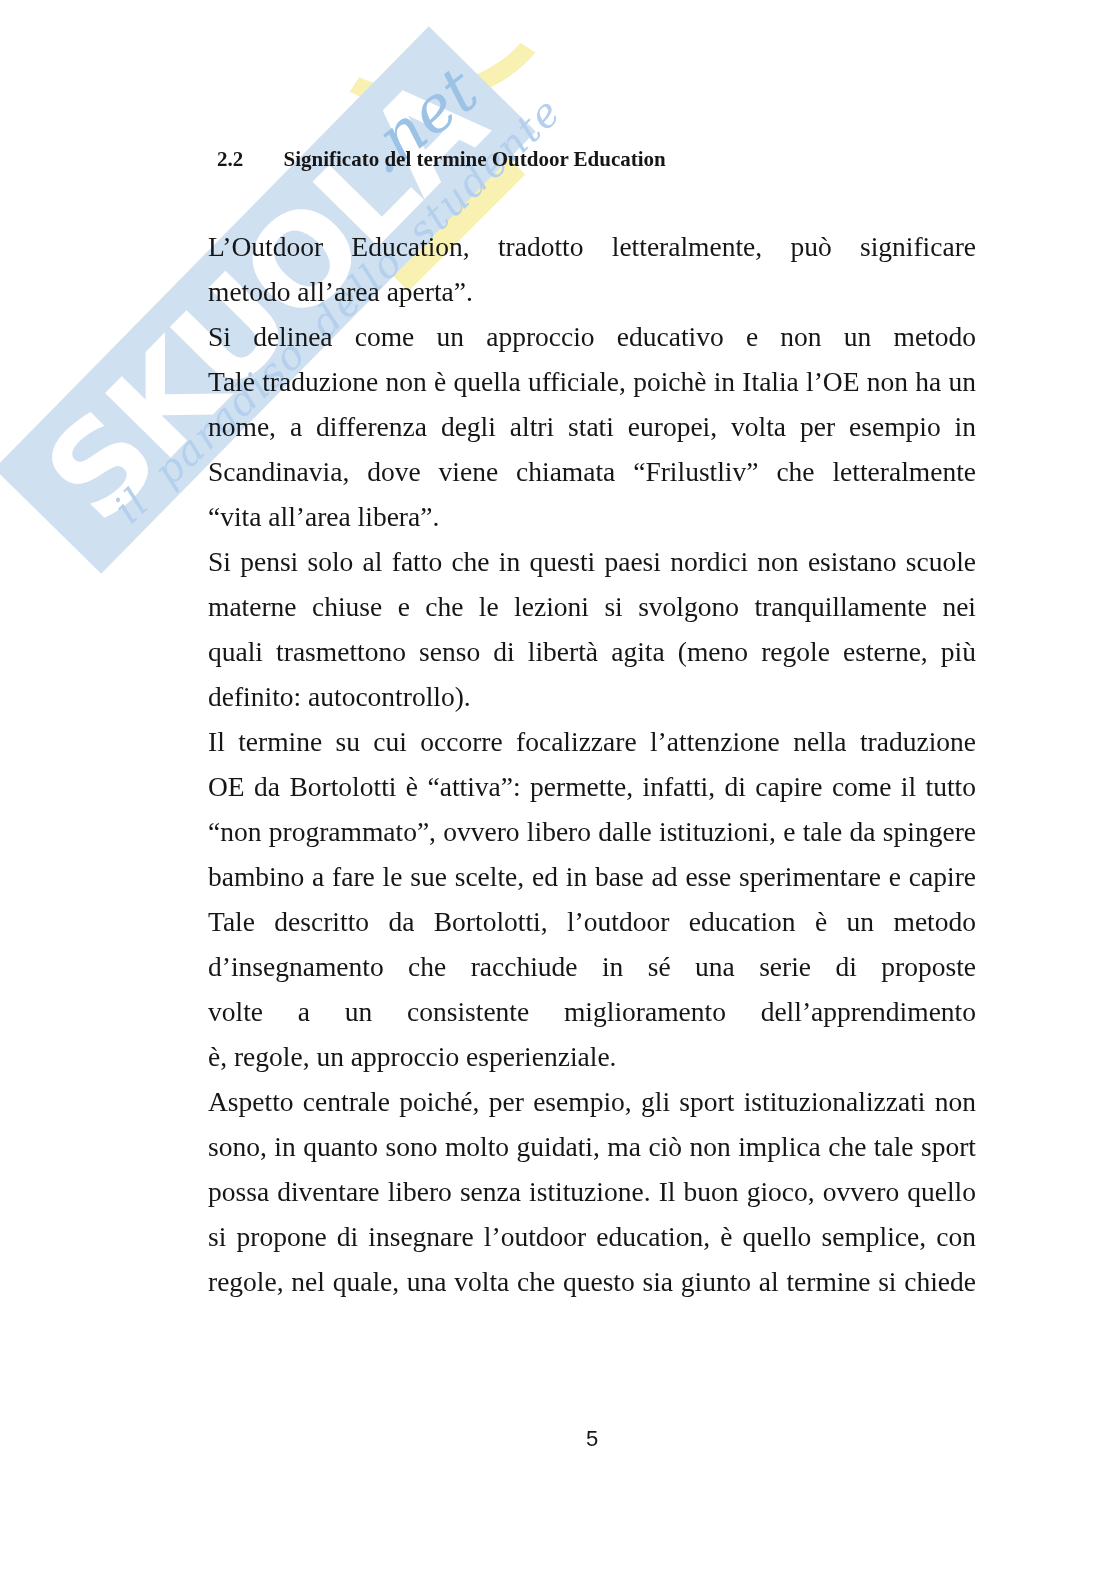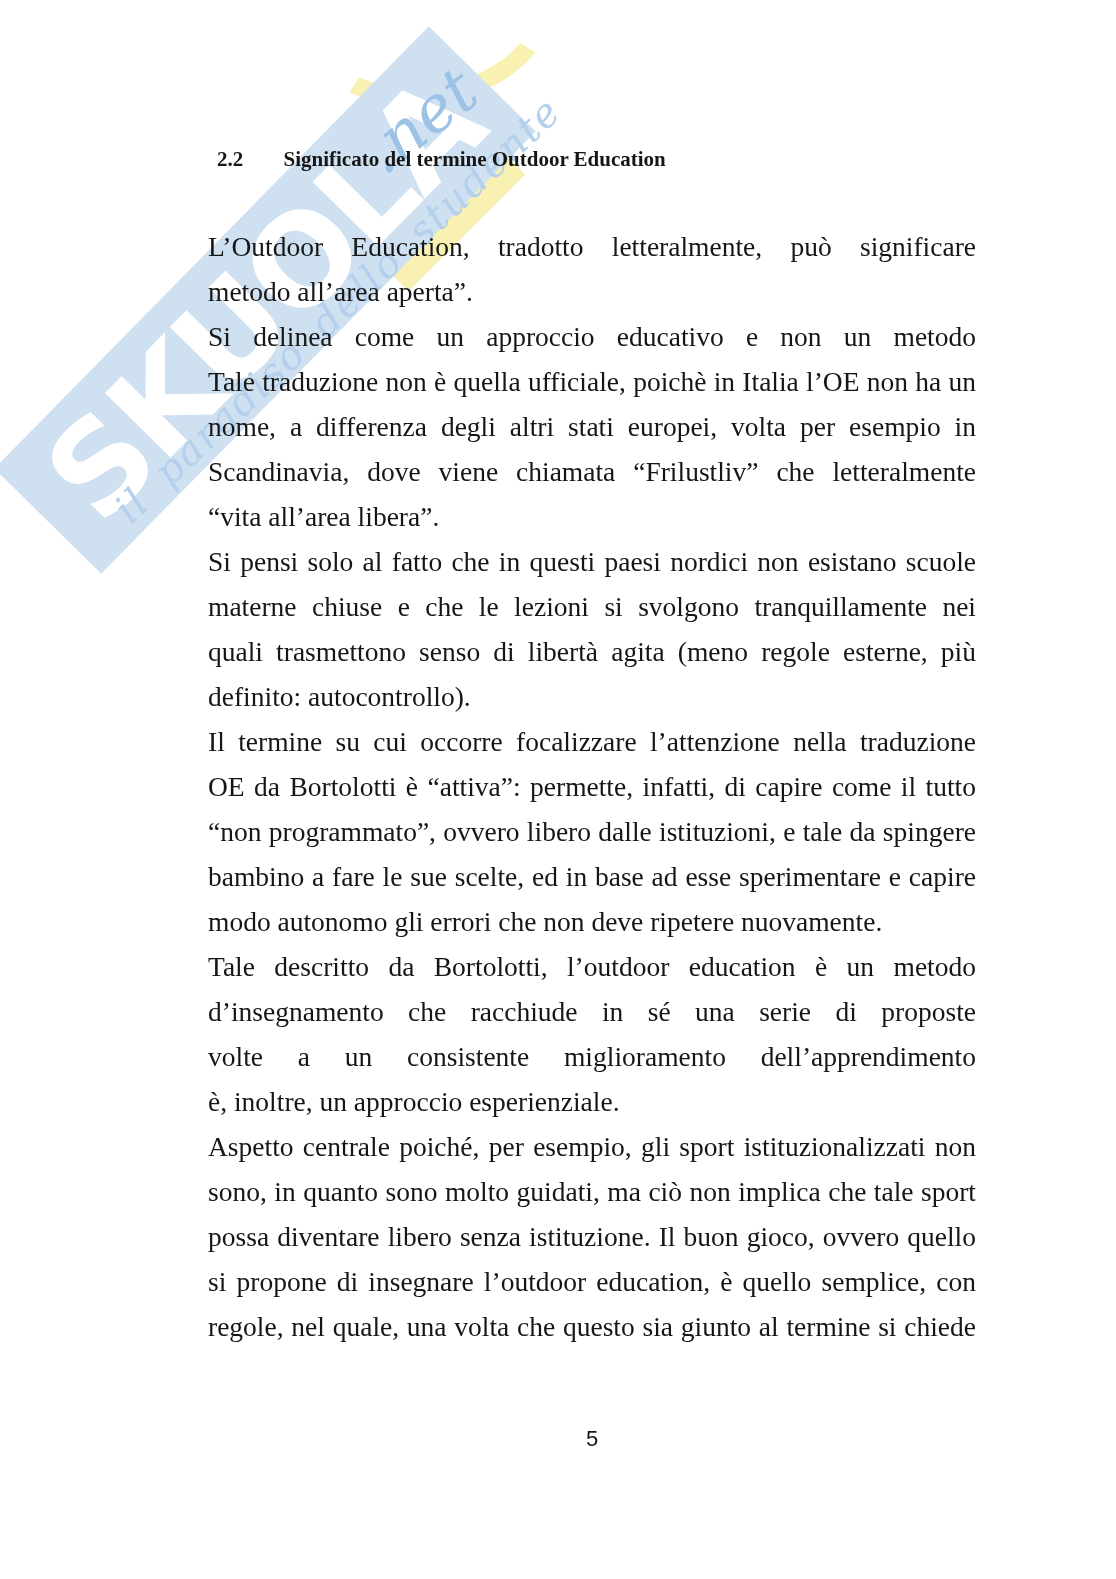--- a/index.html
+++ b/index.html
@@ -154,25 +154,24 @@
         <div class="line j">Scandinavia, dove viene chiamata “Frilustliv” che letteralmente significa</div>
         <div class="line">“vita all’area libera”.</div>
         <div class="line j">Si pensi solo al fatto che in questi paesi nordici non esistano scuole</div>
         <div class="line j">materne chiuse e che le lezioni si svolgono tranquillamente nei boschi, i</div>
         <div class="line j">quali trasmettono senso di libertà agita (meno regole esterne, più regole</div>
         <div class="line">definito: autocontrollo).</div>
         <div class="line j">Il termine su cui occorre focalizzare l’attenzione nella traduzione data di</div>
         <div class="line j">OE da Bortolotti è “attiva”: permette, infatti, di capire come il tutto sia</div>
         <div class="line j">“non programmato”, ovvero libero dalle istituzioni, e tale da spingere il</div>
         <div class="line j">bambino a fare le sue scelte, ed in base ad esse sperimentare e capire in</div>
-        <div class="line">modo autonomo gli errori che non deve ripetere nuovamente.</div>
         <div class="line j">Tale descritto da Bortolotti, l’outdoor education è un metodo</div>
         <div class="line j">d’insegnamento che racchiude in sé una serie di proposte pedagogiche</div>
         <div class="line j">volte a un consistente miglioramento dell’apprendimento dell’individuo,</div>
-        <div class="line">è, inoltre, un approccio esperienziale.</div>
+        <div class="line">è, regole, un approccio esperienziale.</div>
         <div class="line j">Aspetto centrale poiché, per esempio, gli sport istituzionalizzati non lo</div>
         <div class="line j">sono, in quanto sono molto guidati, ma ciò non implica che tale sport non</div>
         <div class="line j">possa diventare libero senza istituzione. Il buon gioco, ovvero quello che</div>
         <div class="line j">si propone di insegnare l’outdoor education, è quello semplice, con poche</div>
         <div class="line j">regole, nel quale, una volta che questo sia giunto al termine si chiede ai</div>
       </div>
   </div>
 
   <div class="pagenum">5</div>
 

